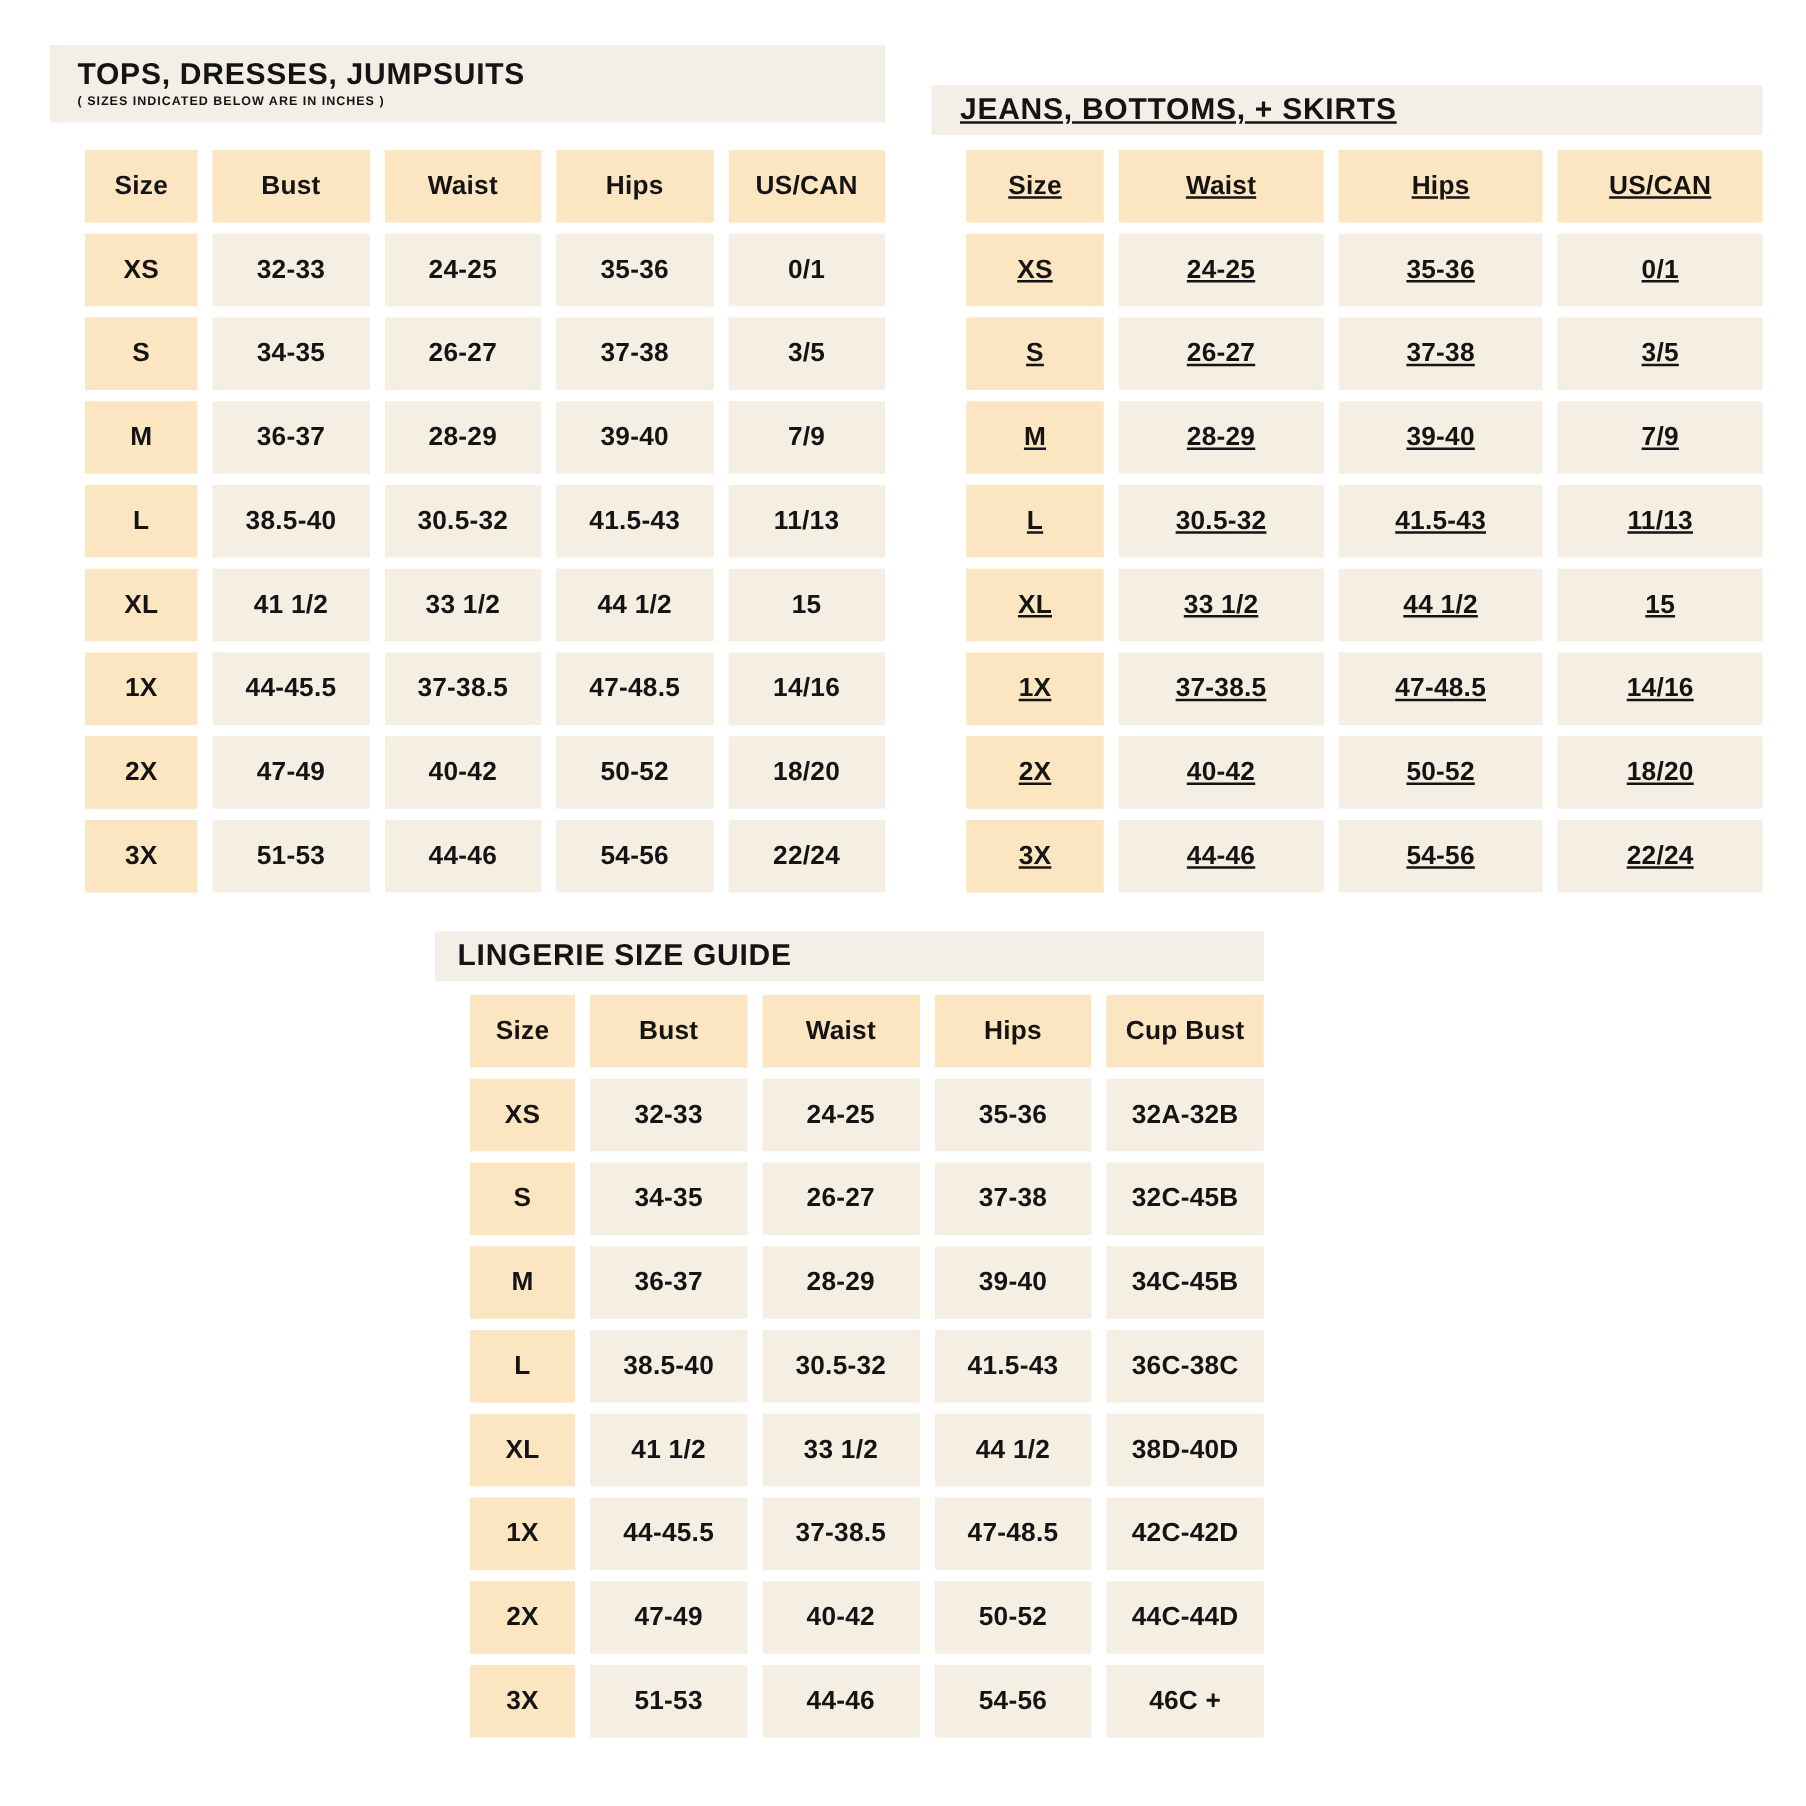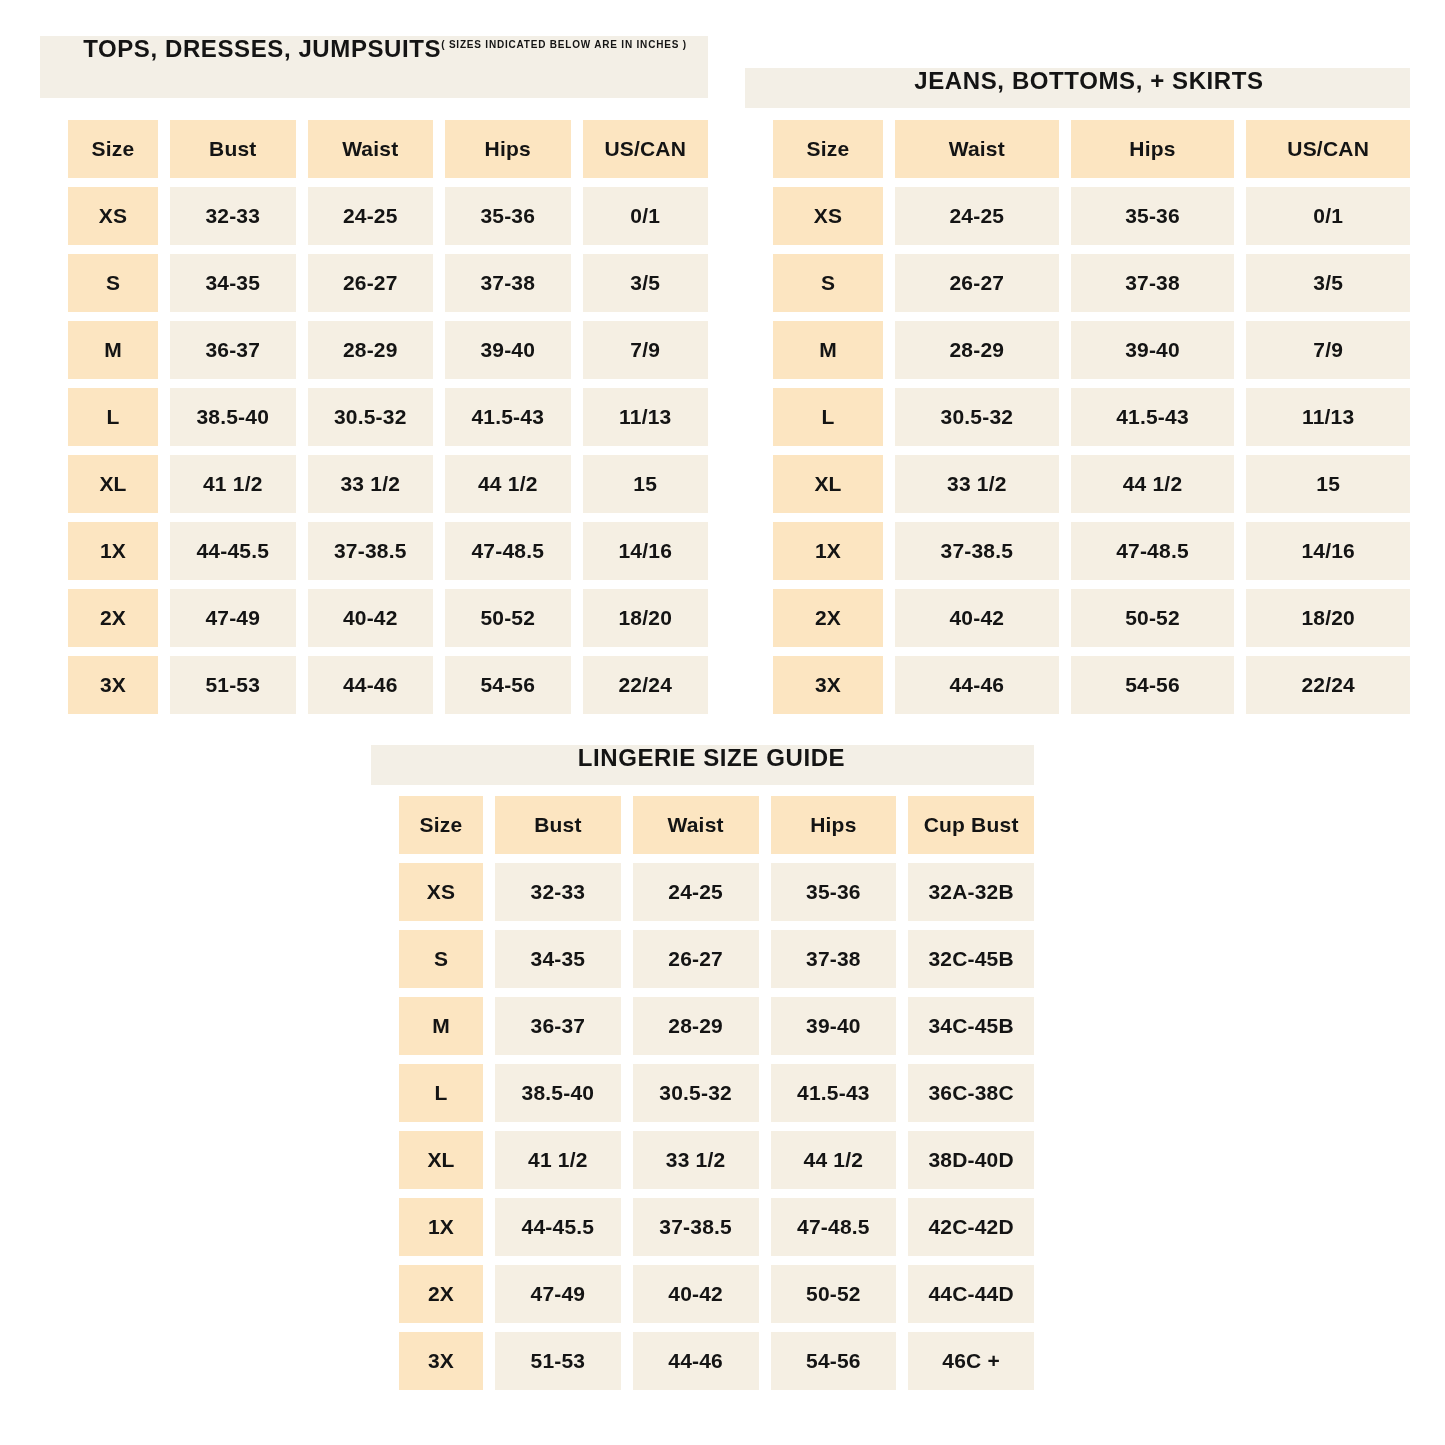--- a/index.html
+++ b/index.html
@@ -13,26 +13,26 @@
   body{
     width:1445px; height:1445px;
     font-family:"Liberation Sans", sans-serif;
     color:var(--text);
     position:relative;
   }
   .canvas{position:relative; width:1445px; height:1445px; background:#FFFFFF; overflow:hidden;}
 
   .table-card{position:absolute;}
   .table-card.tops{left:40px; top:36px; width:668px;}
-  .table-card.jeans{left:745px; top:68px; width:665px;}
-  .table-card.lingerie{left:371px; top:745px; width:663px;}
+  .table-card.jeans{left:745px; top:68px; width:665px;text-decoration:underline;}
+  .table-card.lingerie{left:348px; top:745px; width:663px;}
 
   .banner{
     background:var(--banner);
-    display:flex; flex-direction:row; justify-content:center;
+    display:flex; flex-direction:column; justify-content:center;
   }
   .tops .banner{height:62px; padding-left:22px; margin-bottom:22px;}
   .jeans .banner{height:40px; padding-left:23px; margin-bottom:12px;}
   .lingerie .banner{height:40px; padding-left:18px; margin-bottom:11px;}
 
   .banner-title{
     font-size:24px; font-weight:800; letter-spacing:0.6px;
     line-height:1.1; white-space:nowrap;
   }
   .banner-subtitle{

